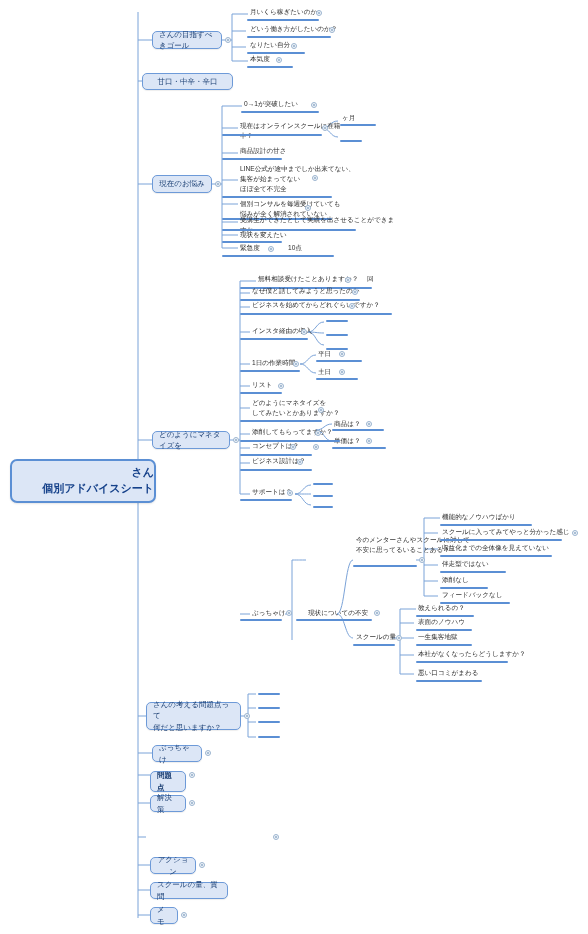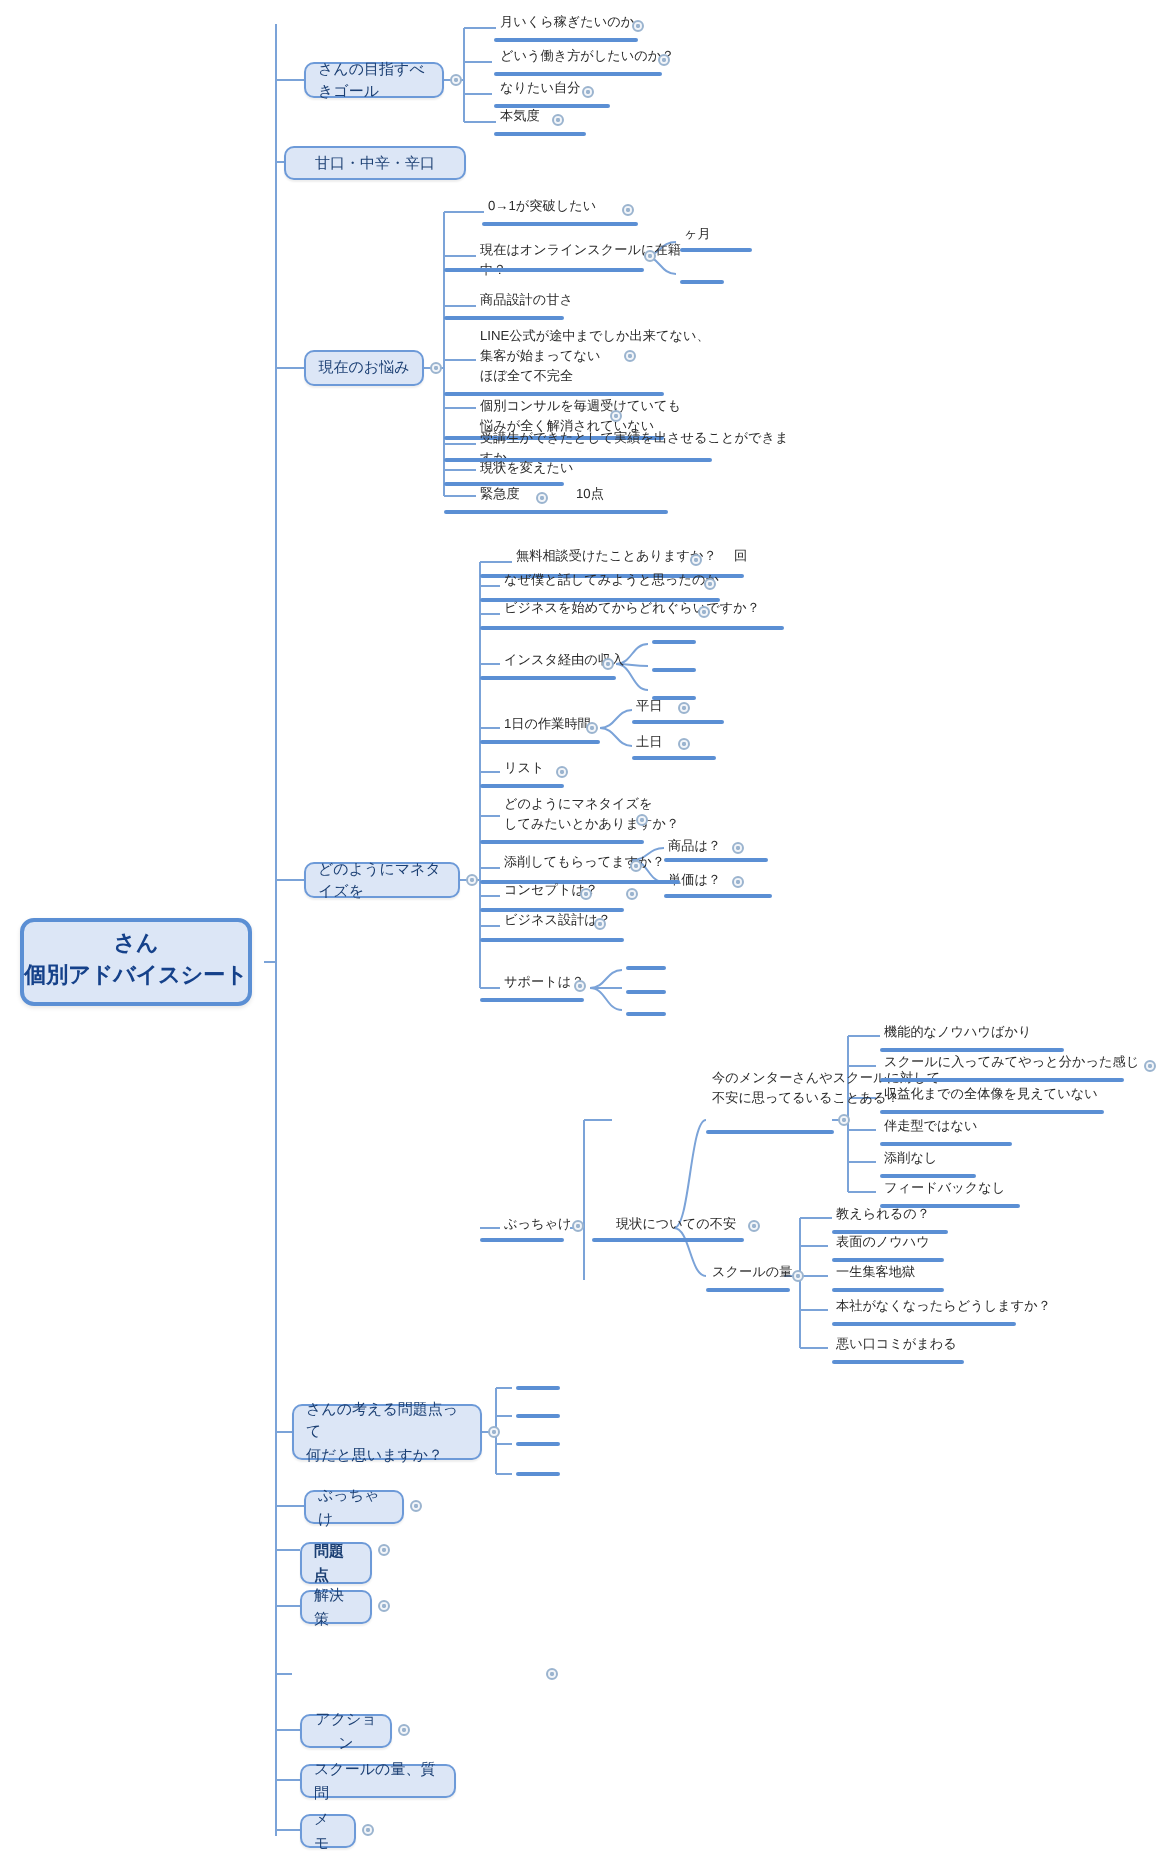--- a/index.html
+++ b/index.html
@@ -199,21 +199,21 @@
       <path d="M241 716 H248"></path>
       <path d="M248 694 V737"></path>
       <path d="M248 694 H256"></path>
       <path d="M248 708 H256"></path>
       <path d="M248 722 H256"></path>
       <path d="M248 737 H256"></path>
 
     </g>
   </svg>
 
-  <div class="root-node" style="left:10px; top:459px; width:116px; height:44px;">
+  <div class="root-node" style="left:10px; top:459px; width:146px; height:44px;align-items:flex-end;">
     <span>さん</span>
     <span>個別アドバイスシート</span>
   </div>
 
   <div class="box-node" style="left:152px; top:31px; width:70px; height:18px; justify-content:center;">さんの目指すべきゴール</div>
   <div class="toggle" style="left:225px; top:37px;"></div>
 
   <div class="leaf-node" style="left:250px; top:7px; width:86px;">月いくら稼ぎたいのか</div>
   <div class="leaf-underline" style="left:247px; top:19px; width:72px;"></div>
   <div class="toggle" style="left:316px; top:10px;"></div>

